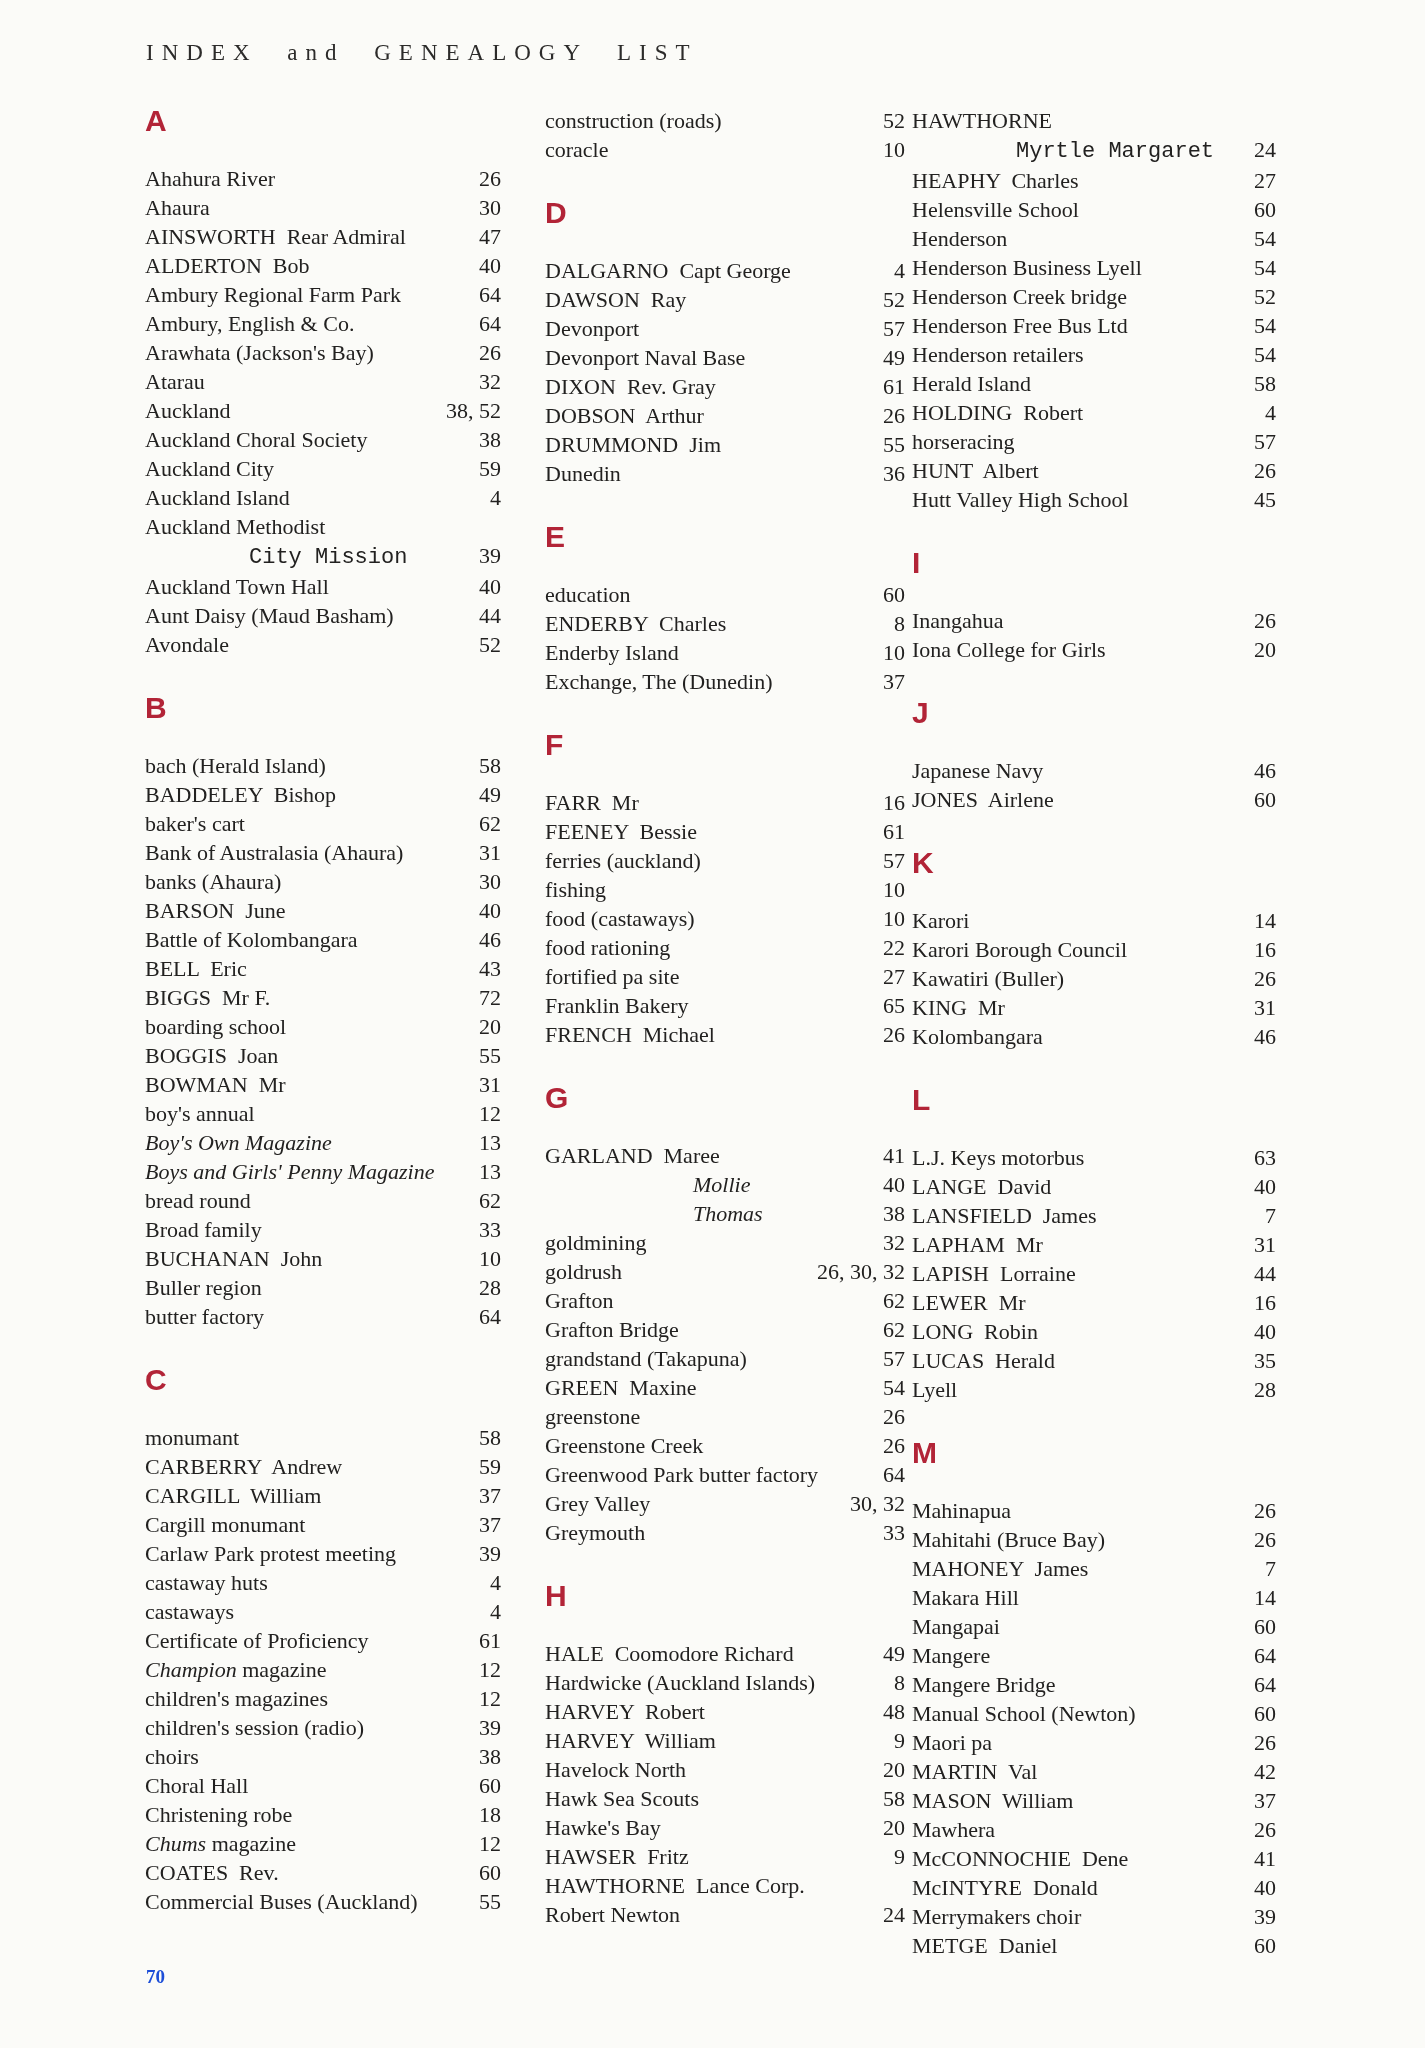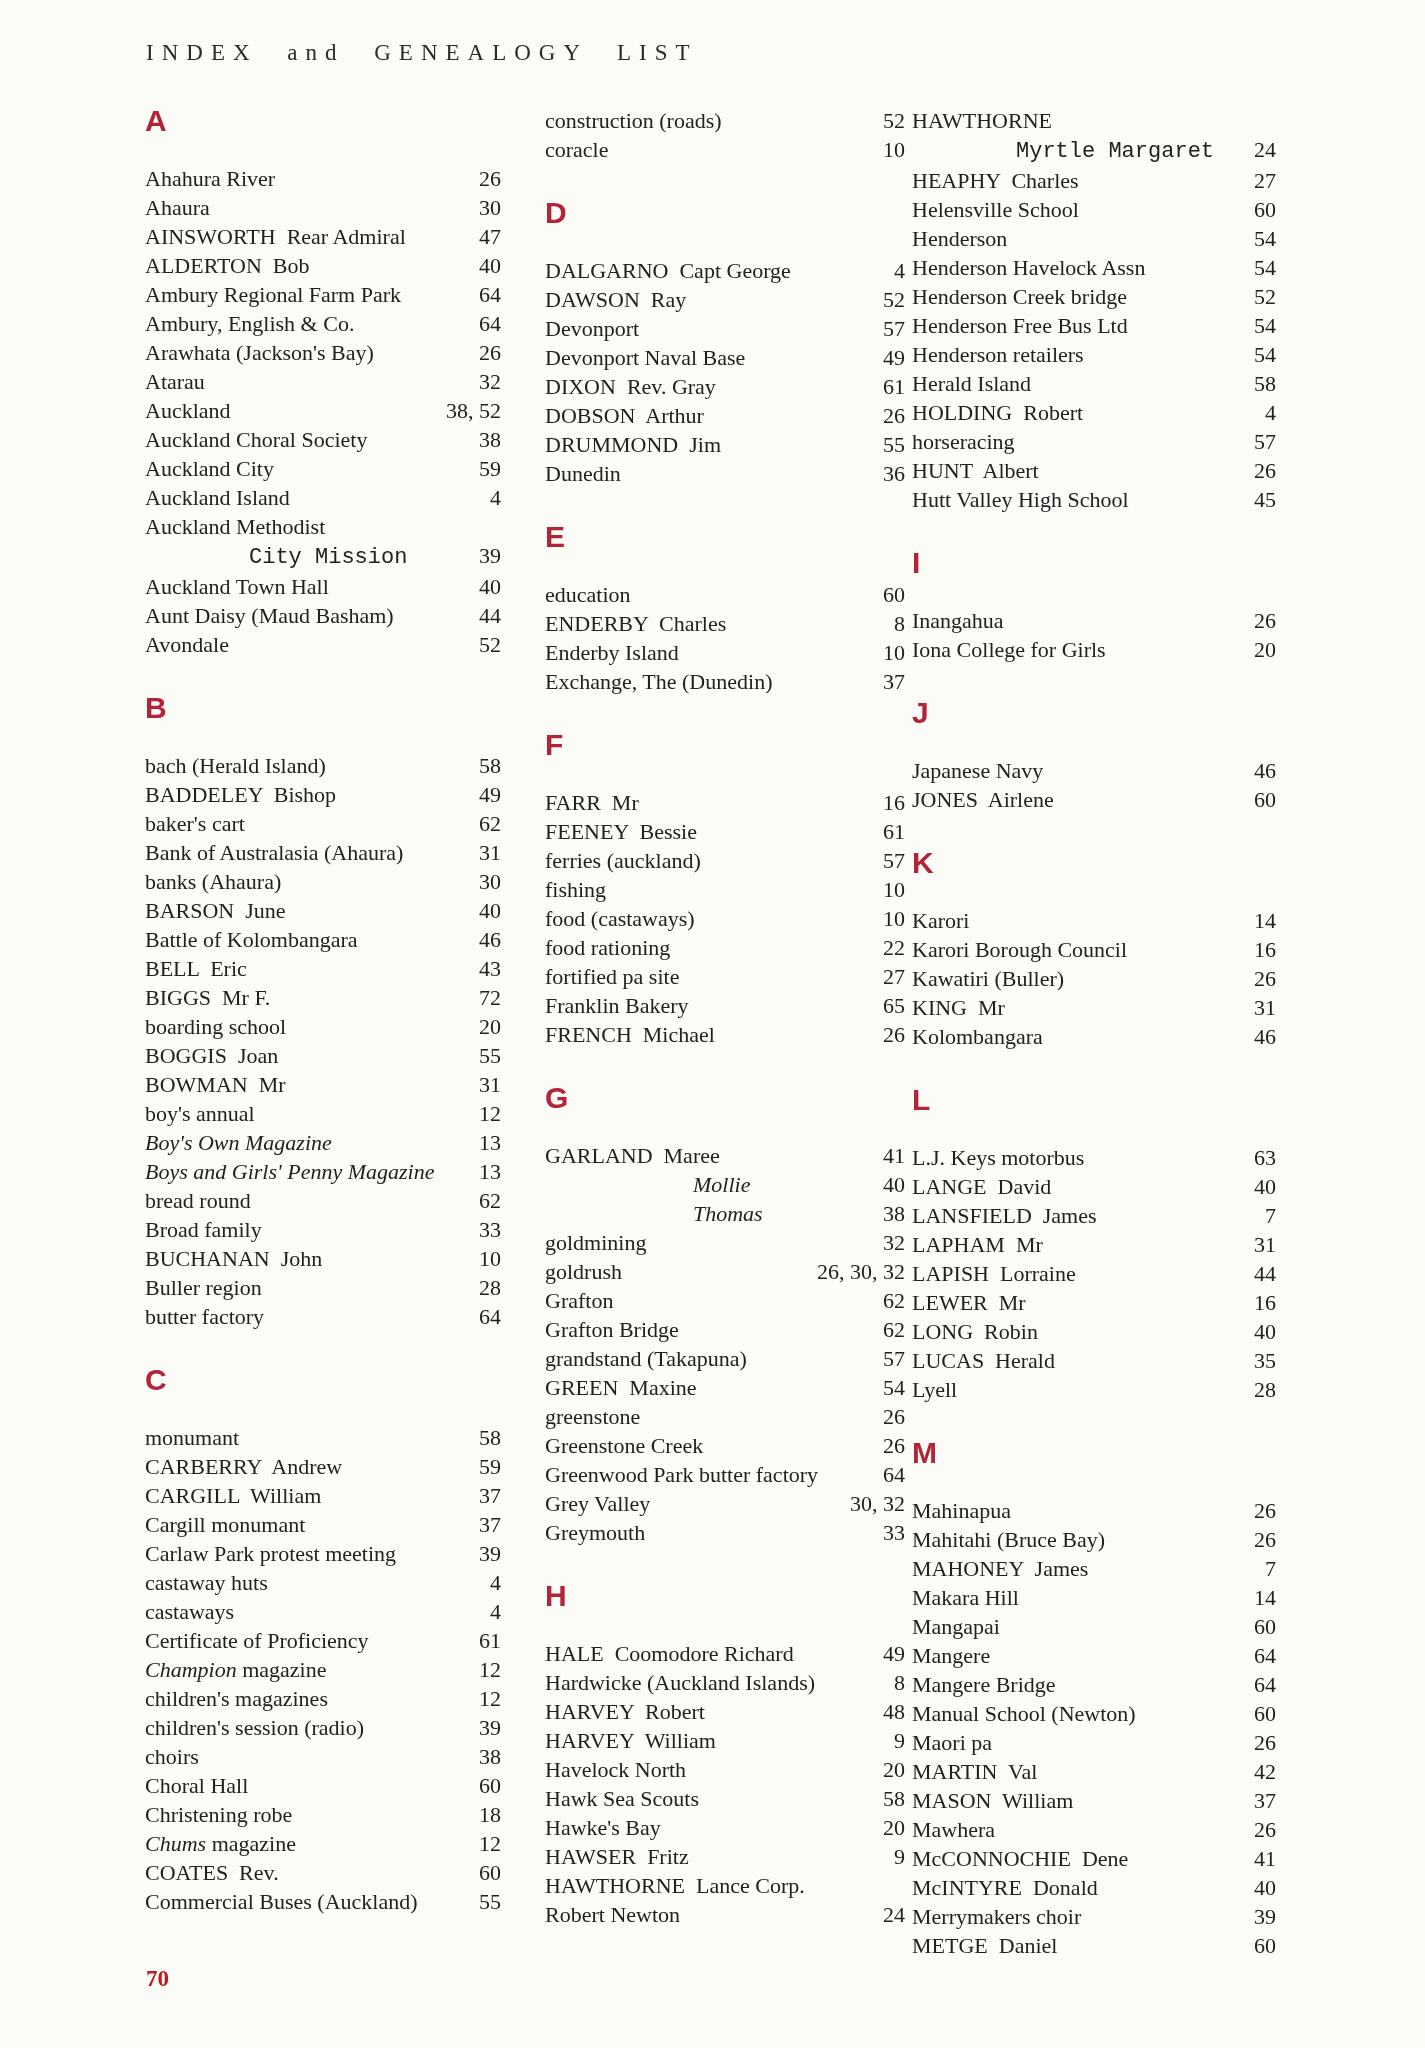--- a/index.html
+++ b/index.html
@@ -64,23 +64,23 @@
     padding-left: 10px;
     flex-shrink: 0;
     text-align: right;
   }
   .entry.ind1 .name { padding-left: 104px; font-family: Liberation Mono, monospace; }
   .entry.ind2 .name { padding-left: 148px; font-style: italic; }
   .page-number {
     position: absolute;
     left: 146px;
     top: 1966px;
-    font-size: 23px;
+    font-size: 19px;
     font-weight: bold;
-    color: #b91c1c;
+    color: #1d4ed8;
   }
 </style>
 </head>
 <body style="--accent: #b22437;">
 
 <div class="page-header">INDEX and GENEALOGY LIST</div>
 
 <div class="columns" id="columns">
     <div class="col col1">
       <div class="letter">A</div>
@@ -213,21 +213,21 @@
         <div class="entry"><span class="name">Robert Newton</span><span class="pages">24</span></div>
       </div>
     </div>
     <div class="col col3">
       <div class="entries">
         <div class="entry"><span class="name">HAWTHORNE</span></div>
         <div class="entry ind1"><span class="name">Myrtle Margaret</span><span class="pages">24</span></div>
         <div class="entry"><span class="name">HEAPHY  Charles</span><span class="pages">27</span></div>
         <div class="entry"><span class="name">Helensville School</span><span class="pages">60</span></div>
         <div class="entry"><span class="name">Henderson</span><span class="pages">54</span></div>
-        <div class="entry"><span class="name">Henderson Havelock Assn</span><span class="pages">54</span></div>
+        <div class="entry"><span class="name">Henderson Business Lyell</span><span class="pages">54</span></div>
         <div class="entry"><span class="name">Henderson Creek bridge</span><span class="pages">52</span></div>
         <div class="entry"><span class="name">Henderson Free Bus Ltd</span><span class="pages">54</span></div>
         <div class="entry"><span class="name">Henderson retailers</span><span class="pages">54</span></div>
         <div class="entry"><span class="name">Herald Island</span><span class="pages">58</span></div>
         <div class="entry"><span class="name">HOLDING  Robert</span><span class="pages">4</span></div>
         <div class="entry"><span class="name">horseracing</span><span class="pages">57</span></div>
         <div class="entry"><span class="name">HUNT  Albert</span><span class="pages">26</span></div>
         <div class="entry"><span class="name">Hutt Valley High School</span><span class="pages">45</span></div>
       </div>
       <div class="letter">I</div>

